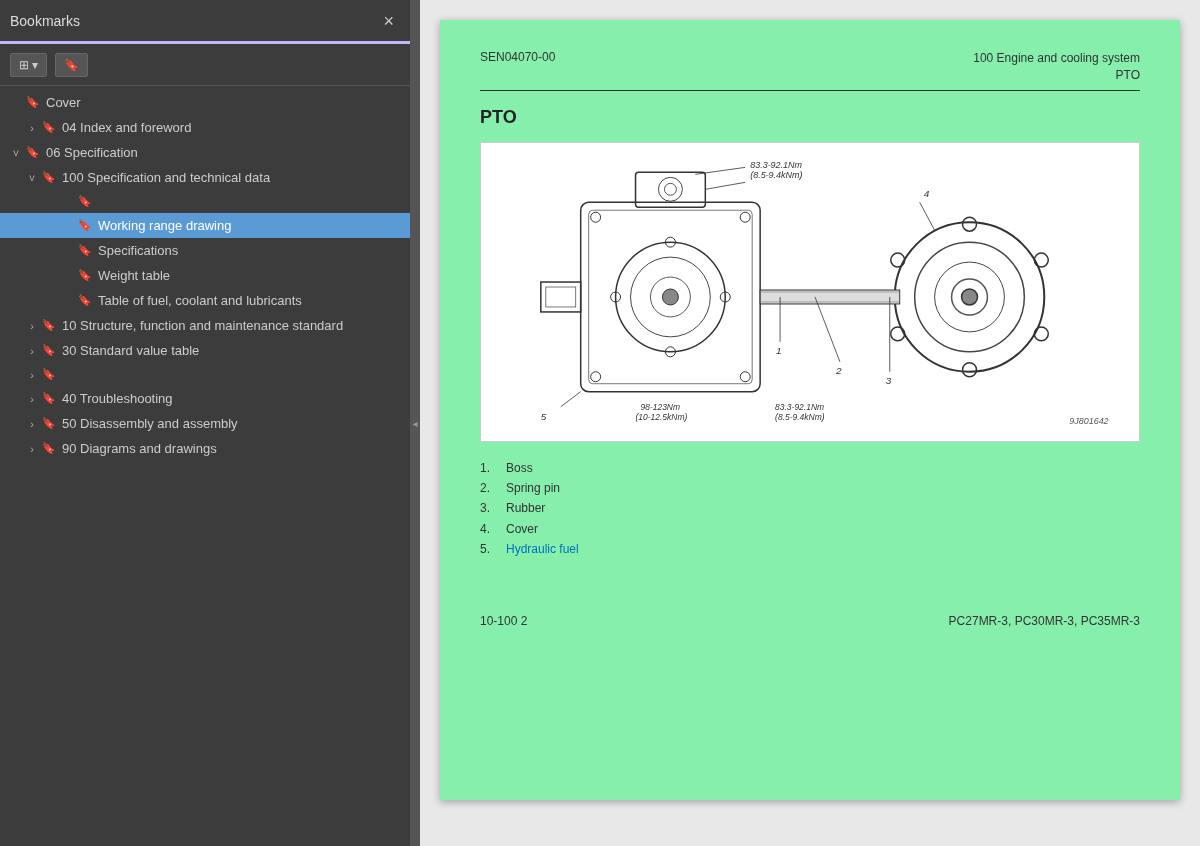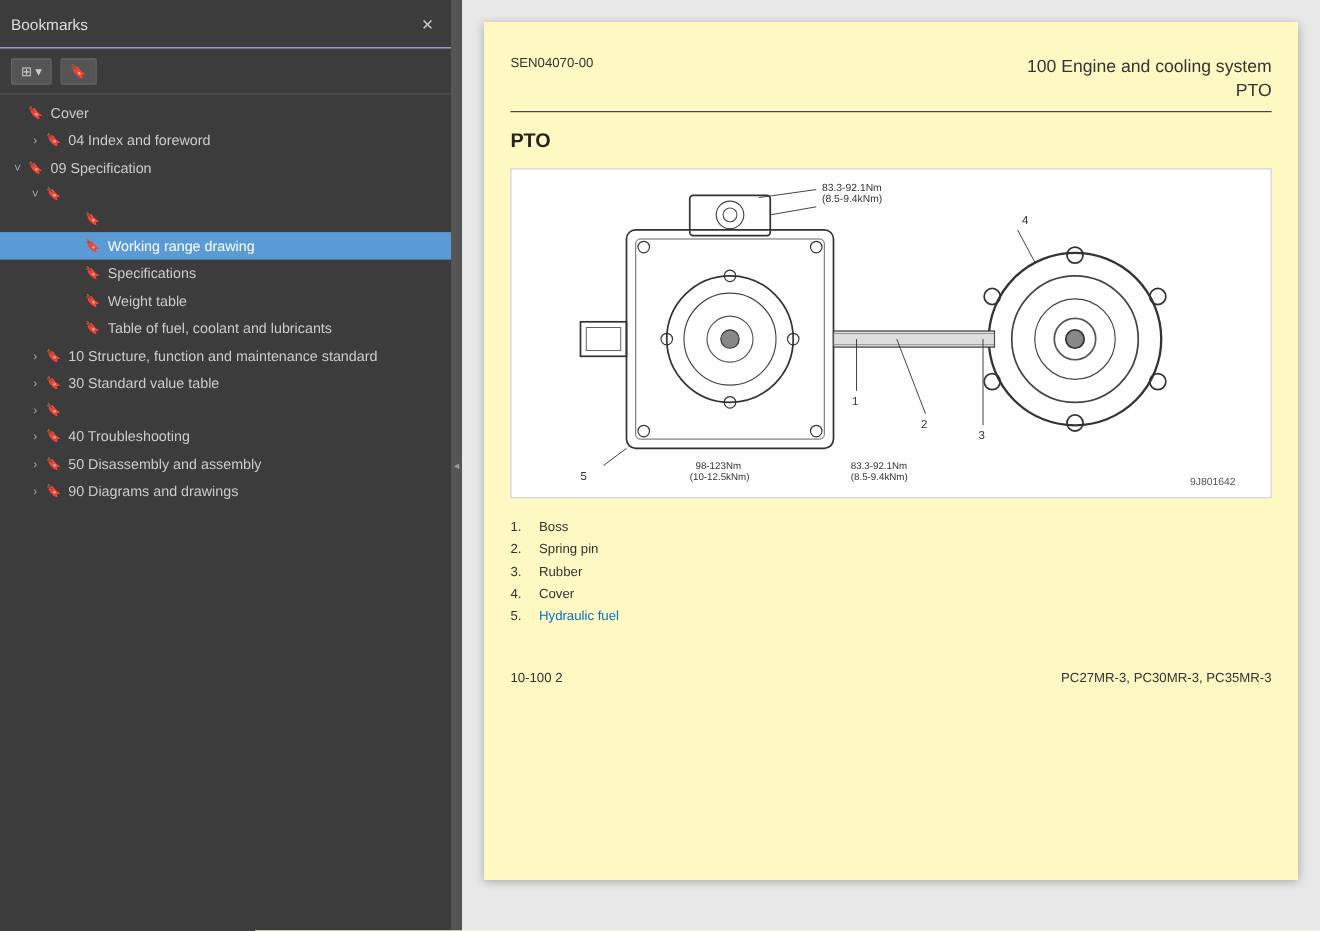--- a/index.html
+++ b/index.html
@@ -15,21 +15,21 @@
       height: 846px;
       position: relative;
     }
 
     #sidebar-header {
       display: flex;
       align-items: center;
       justify-content: space-between;
       padding: 8px 10px;
       background: #3c3c3c;
-      border-bottom: 1px solid #c4b5fd;
+      border-bottom: 3px solid #c4b5fd;
       height: 44px;
     }
 
     #sidebar-title {
       color: #ddd;
       font-size: 14px;
       font-weight: 400;
     }
 
     #sidebar-close {
@@ -135,45 +135,45 @@
       flex: 1;
       background: #e8e8e8;
       display: flex;
       align-items: flex-start;
       justify-content: center;
       padding: 20px;
       overflow-y: auto;
     }
 
     #page-view {
-      background: #fef9c3;
+      background: #86efac;
       width: 808px;
       min-height: 780px;
       box-shadow: 0 2px 8px rgba(0,0,0,0.3);
-      padding: 30px 24px;
+      padding: 30px 40px;
       position: relative;
     }
 
     #page-header {
       display: flex;
       justify-content: space-between;
       align-items: flex-start;
       border-bottom: 1.5px solid #333;
       padding-bottom: 6px;
       margin-bottom: 16px;
     }
 
     #page-doc-id {
       font-size: 12px;
       color: #333;
       font-weight: 400;
     }
 
     #page-section-title {
-      font-size: 16px;
+      font-size: 12px;
       color: #333;
       text-align: right;
       line-height: 1.4;
     }
 
     #pto-title {
       font-size: 18px;
       font-weight: bold;
       color: #222;
       margin-bottom: 14px;
@@ -182,20 +182,21 @@
     #diagram-container {
       border: 1px solid #ccc;
       margin-bottom: 16px;
       background: #fff;
       display: flex;
       align-items: center;
       justify-content: center;
       height: 300px;
       overflow: hidden;
       position: relative;
+      font-style: italic;
     }
 
     #diagram-svg {
       width: 100%;
       height: 100%;
     }
 
     #parts-list {
       margin-top: 10px;
       font-size: 12px;
@@ -217,21 +218,21 @@
     }
 
     #parts-list .part-item .part-name.highlight {
       color: #0070c0;
     }
 
     #page-footer {
       display: flex;
       justify-content: space-between;
       align-items: center;
-      margin-top: 32px;
+      margin-top: 48px;
       padding-top: 6px;
       border-top: none;
       font-size: 12px;
       color: #333;
     }
 
     #footer-left {
       font-size: 12px;
     }
 
@@ -263,25 +264,26 @@
         <span class="bm-label">Cover</span>
       </div>
       <div class="bookmark-item indent-1">
         <span class="bm-toggle">›</span>
         <span class="bm-icon" style="font-size: 11px;">🔖</span>
         <span class="bm-label">04 Index and foreword</span>
       </div>
       <div class="bookmark-item indent-0">
         <span class="bm-toggle">˅</span>
         <span class="bm-icon" style="font-size: 11px;">🔖</span>
-        <span class="bm-label">09 Specification</span>
+        <span class="bm-label">06 Specification</span>
       </div>
       <div class="bookmark-item indent-1">
         <span class="bm-toggle">˅</span>
         <span class="bm-icon" style="font-size: 11px;">🔖</span>
+        <span class="bm-label">100 Specification and technical data</span>
       </div>
       <div class="bookmark-item indent-3">
         <span class="bm-toggle"></span>
         <span class="bm-icon" style="font-size: 11px;">🔖</span>
       </div>
       <div class="bookmark-item indent-3 active">
         <span class="bm-toggle"></span>
         <span class="bm-icon" style="font-size: 11px;">🔖</span>
         <span class="bm-label">Working range drawing</span>
       </div>

